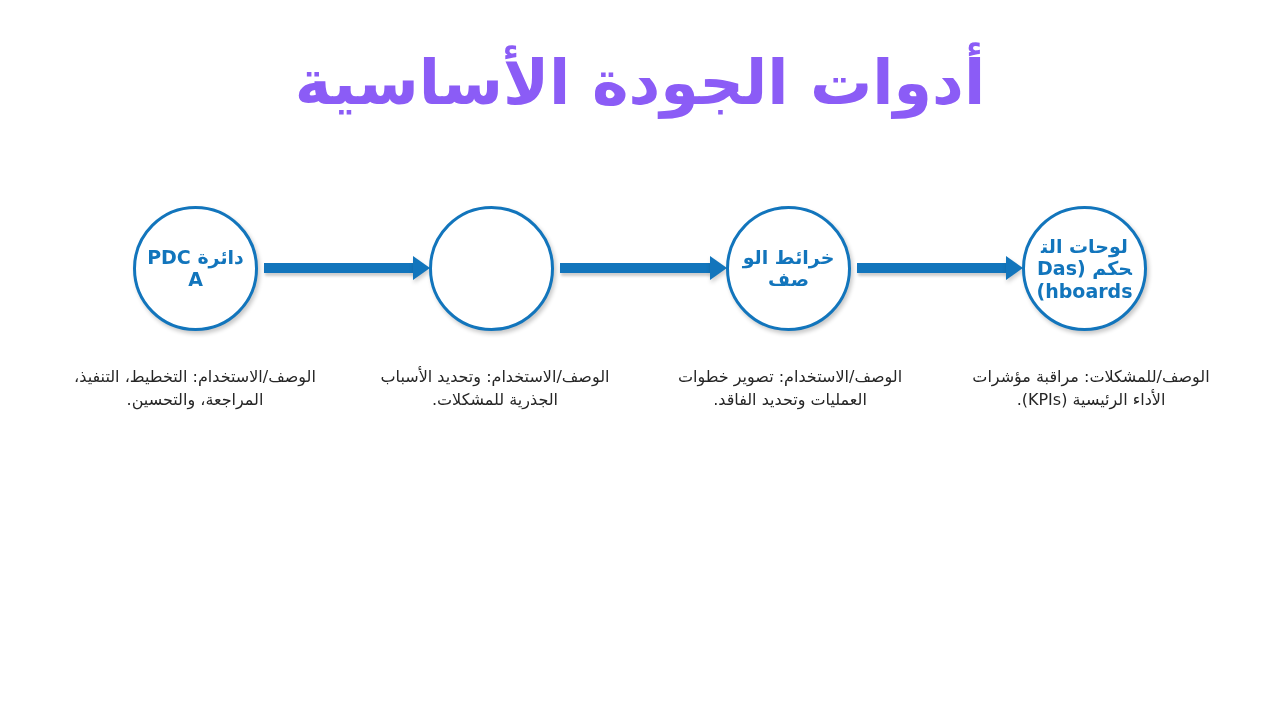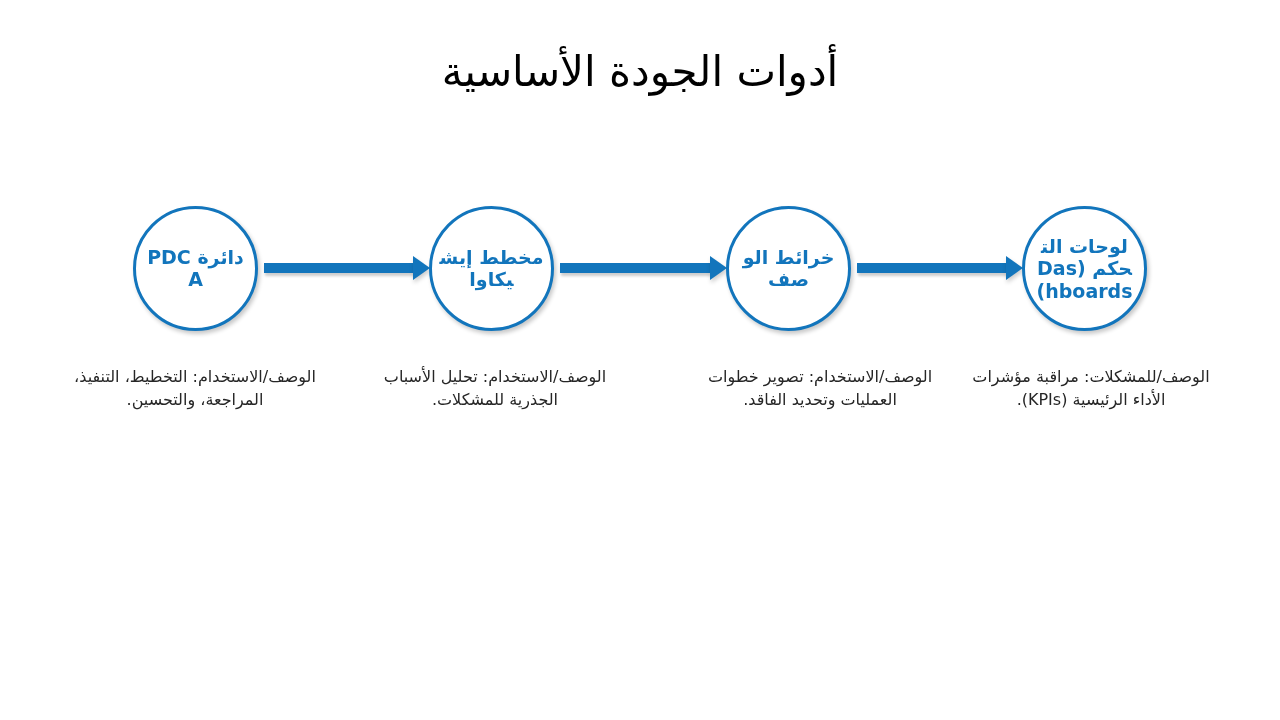--- a/index.html
+++ b/index.html
@@ -22,24 +22,24 @@
     height: 720px;
   }
 
   
   #slide-title {
     position: absolute;
     left: 64px;
     top: 48px;
     width: 1152px;
     text-align: center;
-    font-size: 42px;
+    font-size: 62px;
     line-height: 1.12;
-    font-weight: normal;
-    color: #000000;
+    font-weight: bold;
+    color: #8b5cf6;
     direction: rtl;
     unicode-bidi: isolate;
     white-space: nowrap;
   }
 
   
   #process-row {
     position: absolute;
     left: 0;
     top: 0;
@@ -134,21 +134,21 @@
     width: 248px;
     text-align: center;
     font-size: 16px;
     line-height: 1.42;
     color: #262626;
     direction: rtl;
     unicode-bidi: isolate;
   }
   #caption-0 { left: 71px; }
   #caption-1 { left: 371px; }
-  #caption-2 { left: 696px; }
+  #caption-2 { left: 666px; }
   #caption-3 { left: 960px; width: 262px; }
 </style>
 </head>
 <body>
 
 <div id="slide">
 
   <div id="slide-title">أدوات الجودة الأساسية</div>
 
   <div id="process-row">
@@ -158,21 +158,20 @@
       <div class="node-label">دائرة PDCA</div>
     </div>
 
     <div class="arrow" id="arrow-0">
       <div class="arrow-shaft"></div>
       <div class="arrow-head"></div>
     </div>
 
     <div class="node" id="node-1">
       <div class="node-circle"></div>
-      <div class="node-label">مخطط إيشيكاوا</div>
     </div>
 
     <div class="arrow" id="arrow-1">
       <div class="arrow-shaft"></div>
       <div class="arrow-head"></div>
     </div>
 
     <div class="node" id="node-2">
       <div class="node-circle"></div>
       <div class="node-label">خرائط الوصف</div>
@@ -182,18 +181,18 @@
       <div class="arrow-shaft"></div>
       <div class="arrow-head"></div>
     </div>
 
     <div class="node" id="node-3">
       <div class="node-circle"></div>
       <div class="node-label wide">لوحات التحكم (Dashboards)</div>
     </div>
 
     <div class="caption" id="caption-0">الوصف/الاستخدام: التخطيط، التنفيذ، المراجعة، والتحسين.</div>
-    <div class="caption" id="caption-1">الوصف/الاستخدام: تحليل الأسباب الجذرية للمشكلات.</div>
+    <div class="caption" id="caption-1">الوصف/الاستخدام: وتحديد الأسباب الجذرية للمشكلات.</div>
     <div class="caption" id="caption-2">الوصف/الاستخدام: تصوير خطوات العمليات وتحديد الفاقد.</div>
     <div class="caption" id="caption-3">الوصف/للمشكلات: مراقبة مؤشرات الأداء الرئيسية (KPIs).</div>
 
   </div>
 </div>
 
 </body></html>

